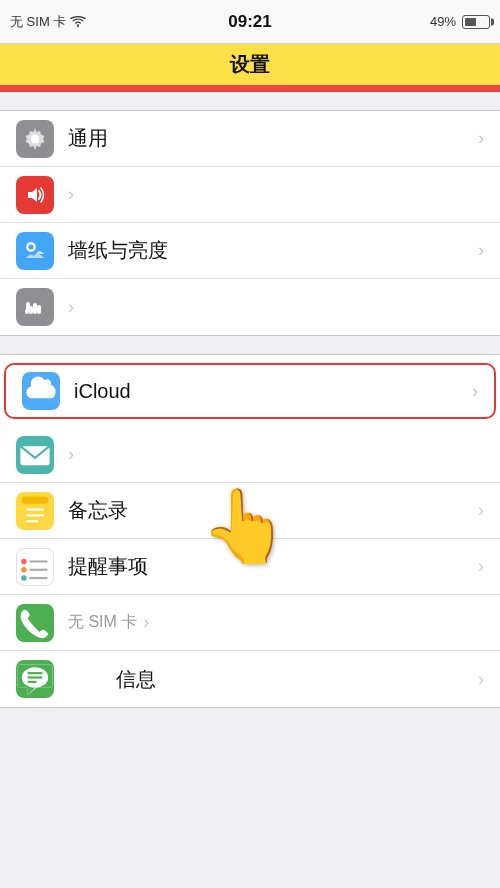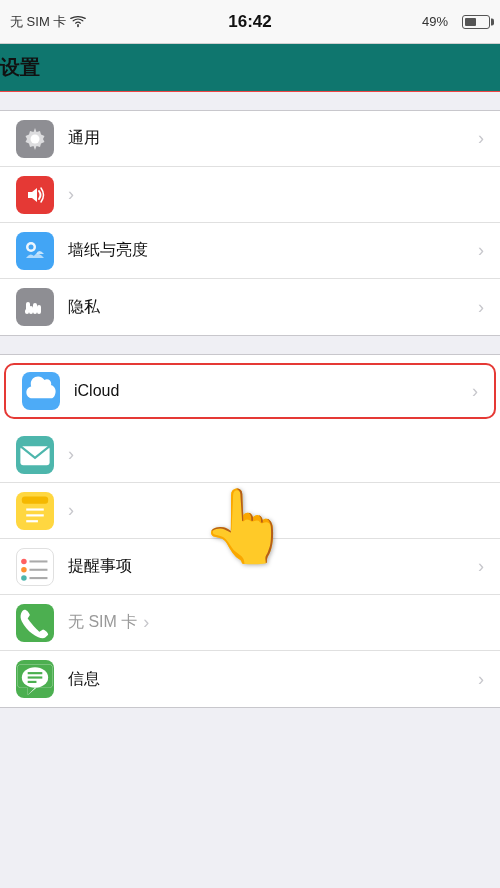--- a/index.html
+++ b/index.html
@@ -39,21 +39,21 @@
       font-size: 17px;
       font-weight: 600;
       color: #111;
       position: absolute;
       left: 50%;
       transform: translateX(-50%);
     }
     .status-right {
       display: flex;
       align-items: center;
-      gap: 14px;
+      gap: 6px;
       font-size: 13px;
       color: #333;
     }
     .battery-icon {
       width: 28px;
       height: 14px;
       border: 1.5px solid #555;
       border-radius: 3px;
       position: relative;
       display: flex;
@@ -73,25 +73,26 @@
     }
     .battery-fill {
       height: 100%;
       width: 49%;
       background: #555;
       border-radius: 1px;
     }
 
     
     .page-title-bar {
-      background: #0f766e;
-      border-bottom: 1px solid #ef4444;
+      background: #fde047;
+      border-bottom: 7px solid #ef4444;
       height: 48px;
       display: flex;
       align-items: center;
+      justify-content: center;
     }
     .page-title {
       font-size: 20px;
       font-weight: 600;
       color: #111;
     }
 
     
     .section-gap {
       height: 18px;
@@ -125,21 +126,21 @@
       border-radius: 8px;
       margin-right: 14px;
       display: flex;
       align-items: center;
       justify-content: center;
       flex-shrink: 0;
     }
 
     .item-label {
       flex: 1;
-      font-size: 16px;
+      font-size: 20px;
       color: #111;
     }
 
     .item-sublabel {
       font-size: 16px;
       color: #999;
       margin-right: 6px;
     }
 
     .chevron {
@@ -193,21 +194,21 @@
 <div class="status-bar">
   <div class="status-left">
     <span>无 SIM 卡</span>
     <svg class="wifi-icon" viewBox="0 0 20 14" fill="none">
       <path d="M10 10.5 L10 12.5" stroke="#333" stroke-width="2" stroke-linecap="round"></path>
       <path d="M7 8.5 Q10 6 13 8.5" stroke="#333" stroke-width="1.5" fill="none" stroke-linecap="round"></path>
       <path d="M4 5.5 Q10 1 16 5.5" stroke="#333" stroke-width="1.5" fill="none" stroke-linecap="round"></path>
       <path d="M1 2.5 Q10 -2 19 2.5" stroke="#333" stroke-width="1.5" fill="none" stroke-linecap="round"></path>
     </svg>
   </div>
-  <span class="status-time">16:42</span>
+  <span class="status-time">09:21</span>
   <div class="status-right">
     <span>49%</span>
     <div class="battery-icon">
       <div class="battery-fill"></div>
     </div>
   </div>
 </div>
 
 <div class="page-title-bar">
   <span class="page-title">设置</span>
@@ -254,21 +255,20 @@
   <div class="settings-item">
     <div class="item-icon icon-privacy">
       <svg viewBox="0 0 26 26" class="hand-svg" fill="white">
         <rect x="7" y="12" width="4" height="8" rx="2" fill="white"></rect>
         <rect x="11" y="9" width="4" height="11" rx="2" fill="white"></rect>
         <rect x="15" y="11" width="4" height="9" rx="2" fill="white"></rect>
         <rect x="3" y="15" width="4" height="5" rx="2" fill="white"></rect>
         <rect x="4" y="8" width="4" height="9" rx="2" fill="white"></rect>
       </svg>
     </div>
-    <span class="item-label">隐私</span>
     <span class="chevron">›</span>
   </div>
 </div>
 
 <div class="section-gap"></div>
 
 <div class="settings-group">
 
   <div class="settings-item icloud-row">
     <div class="item-icon icon-icloud">
@@ -293,20 +293,21 @@
   <div class="settings-item">
     <div class="item-icon icon-notes">
       <svg viewBox="0 0 26 26">
         <rect x="4" y="3" width="18" height="21" rx="2" fill="#ffd740"></rect>
         <rect x="4" y="3" width="18" height="5" rx="2" fill="#f5b800"></rect>
         <line x1="7" y1="12" x2="19" y2="12" stroke="white" stroke-width="1.5"></line>
         <line x1="7" y1="16" x2="19" y2="16" stroke="white" stroke-width="1.5"></line>
         <line x1="7" y1="20" x2="15" y2="20" stroke="white" stroke-width="1.5"></line>
       </svg>
     </div>
+    <span class="item-label">备忘录</span>
     <span class="chevron">›</span>
   </div>
 
   <div class="settings-item">
     <div class="item-icon icon-reminders">
       <svg viewBox="0 0 26 26">
         <circle cx="5" cy="9" r="2" fill="#ff6060"></circle>
         <circle cx="5" cy="15" r="2" fill="#ff9030"></circle>
         <circle cx="5" cy="21" r="2" fill="#4db6ac"></circle>
         <line x1="9" y1="9" x2="22" y2="9" stroke="#aaa" stroke-width="1.5"></line>
@@ -321,21 +322,21 @@
   <div class="settings-item">
     <div class="item-icon icon-phone">
       <svg viewBox="0 0 26 26" fill="white">
         <path d="M6 4 C6 4 8 4 9.5 7.5 L8 10 C8 10 10 13 13 16 C16 19 16 19 16 19 L18.5 17.5 C22 19 22 21 22 21 L20 23 C17 25 8 20 4 12 C2 8 4 4 6 4 Z" fill="white"></path>
       </svg>
     </div>
     <span class="item-sublabel">无 SIM 卡</span>
     <span class="chevron">›</span>
   </div>
 
-  <div class="settings-item" style="border-bottom:none;">
+  <div class="settings-item" style="border-bottom:none;gap:48px;">
     <div class="item-icon icon-messages">
       <svg viewBox="0 0 26 26" fill="white">
         <path d="M3 3 H23 C23 3 25 3 25 5 V17 C25 17 25 19 23 19 H14 L8 24 L8 19 H3 C3 19 1 19 1 17 V5 C1 5 1 3 3 3 Z" fill="white"></path>
         <path d="M3 3 H23 C24 3 25 4 25 5 V17 C25 18 24 19 23 19 H13 L8 24 V19 H3 C2 19 1 18 1 17 V5 C1 4 2 3 3 3 Z" fill="#4caf50"></path>
         <ellipse cx="13" cy="12" rx="9" ry="7" fill="white"></ellipse>
         <line x1="8" y1="9" x2="18" y2="9" stroke="#4caf50" stroke-width="1.5"></line>
         <line x1="8" y1="12" x2="18" y2="12" stroke="#4caf50" stroke-width="1.5"></line>
         <line x1="8" y1="15" x2="14" y2="15" stroke="#4caf50" stroke-width="1.5"></line>
       </svg>
     </div>

